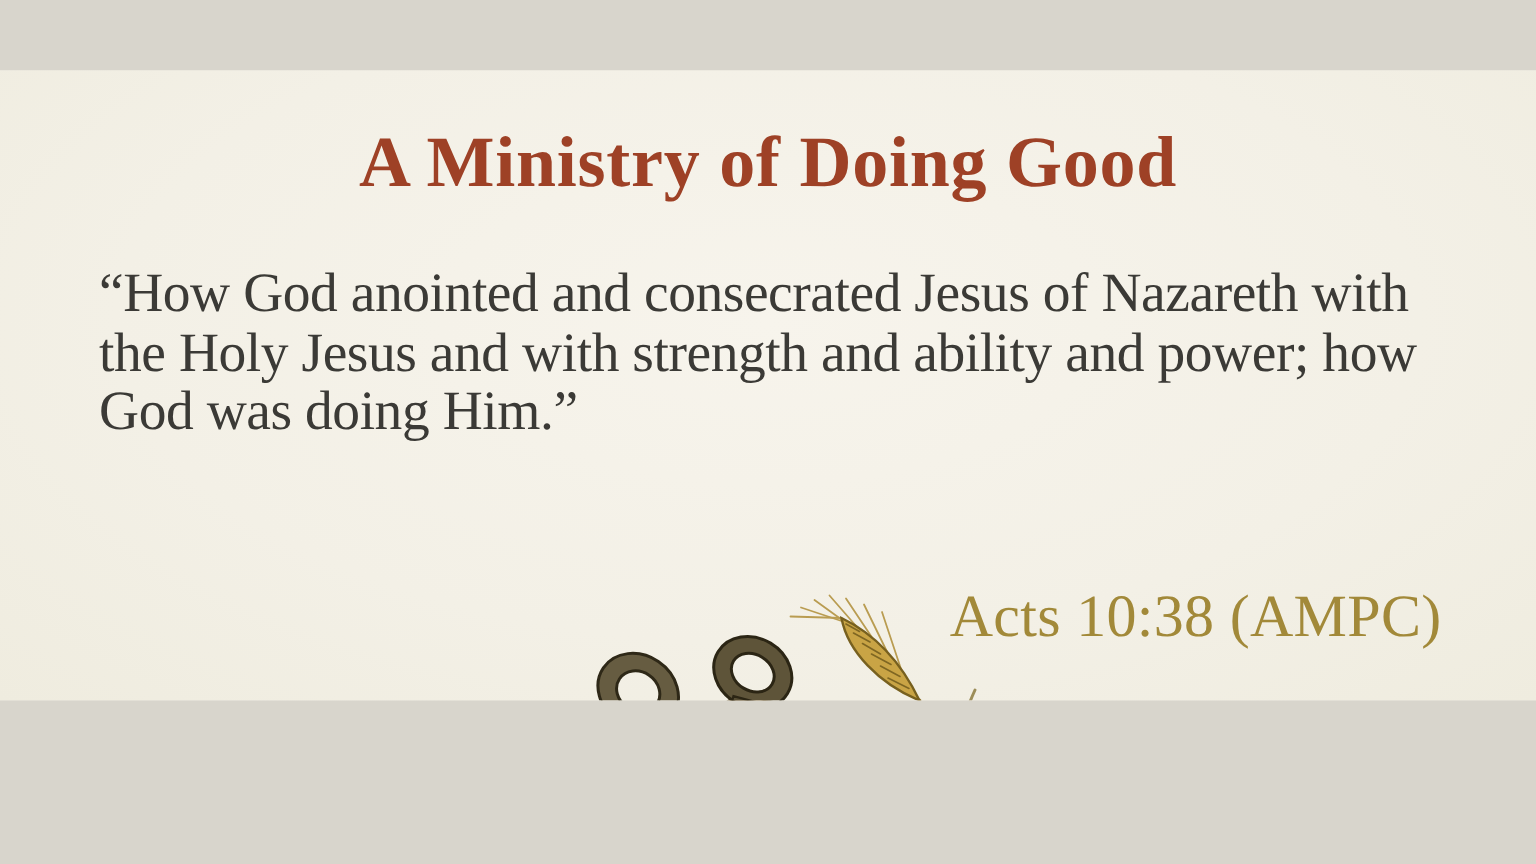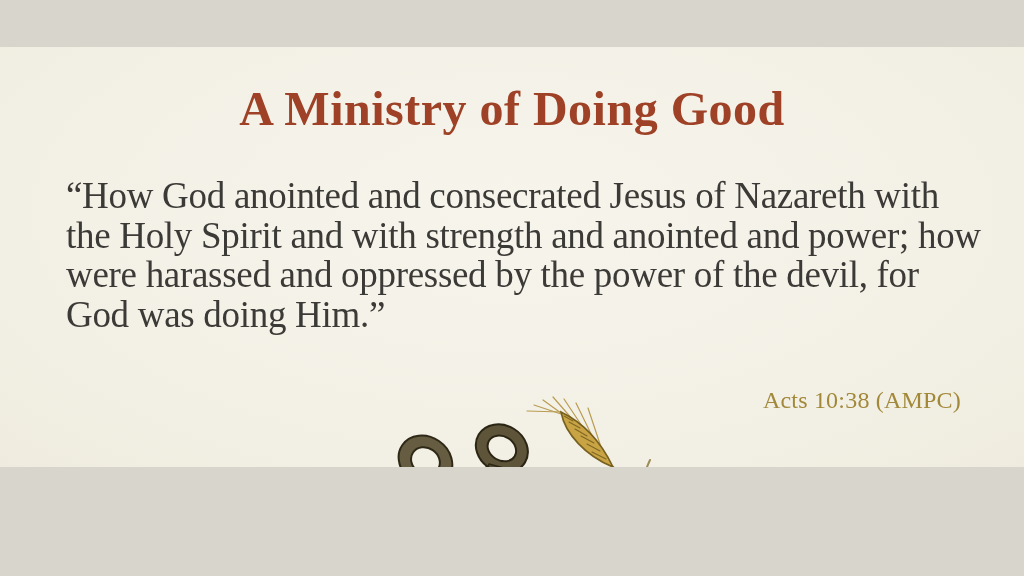--- a/index.html
+++ b/index.html
@@ -22,41 +22,40 @@
   }
   .quote{
     position:absolute;left:66px;top:129px;
     font-size:37px;line-height:39.5px;
     color:#3b3a36;
     letter-spacing:-0.3px;
   }
   .quote .qline{white-space:nowrap;}
   .reference{
     position:absolute;right:63px;top:340px;
-    font-size:24px;
+    font-size:40px;
     color:#a28939;
     letter-spacing:0.2px;
   }
   .illustration{
     position:absolute;left:350px;top:345px;
     width:380px;height:231px;
   }
   .illustration svg{display:block;width:100%;height:100%;}
 </style>
 </head>
 <body>
 
 <div class="slide">
 
   <h1 class="title">A Ministry of Doing Good</h1>
 
   <div class="quote">
     <div class="qline">“How God anointed and consecrated Jesus of Nazareth with</div>
-    <div class="qline">the Holy Spirit and with strength and anointed and power; how</div>
-    <div class="qline">were harassed and oppressed by the power of the devil, for</div>
+    <div class="qline">the Holy Jesus and with strength and ability and power; how</div>
     <div class="qline">God was doing Him.”</div>
   </div>
 
   <div class="reference">Acts 10:38 (AMPC)</div>
 
   <div class="illustration">
     <svg viewBox="0 0 380 231" aria-hidden="true">
 
       <g>
         <path d="M30,152 C80,130 150,134 200,144 C260,152 320,152 356,164 C372,172 372,192 352,202 C300,222 220,230 150,226 C90,222 40,210 28,192 C18,177 20,162 30,152 Z" fill="#cbb795" opacity="0.42"></path>

